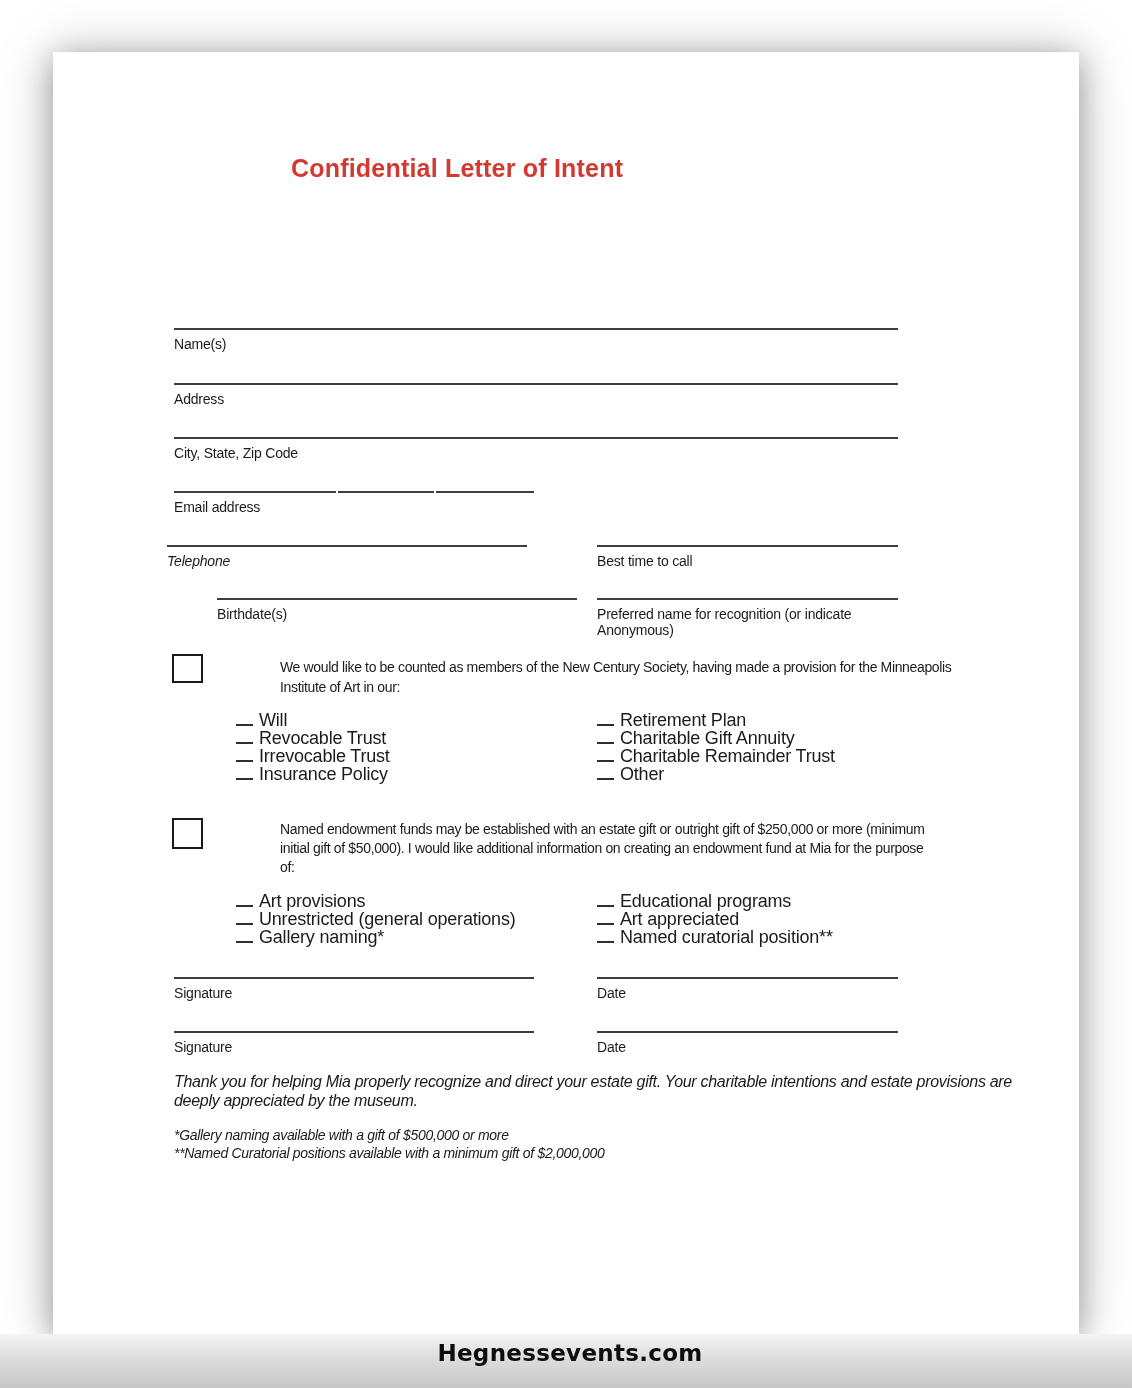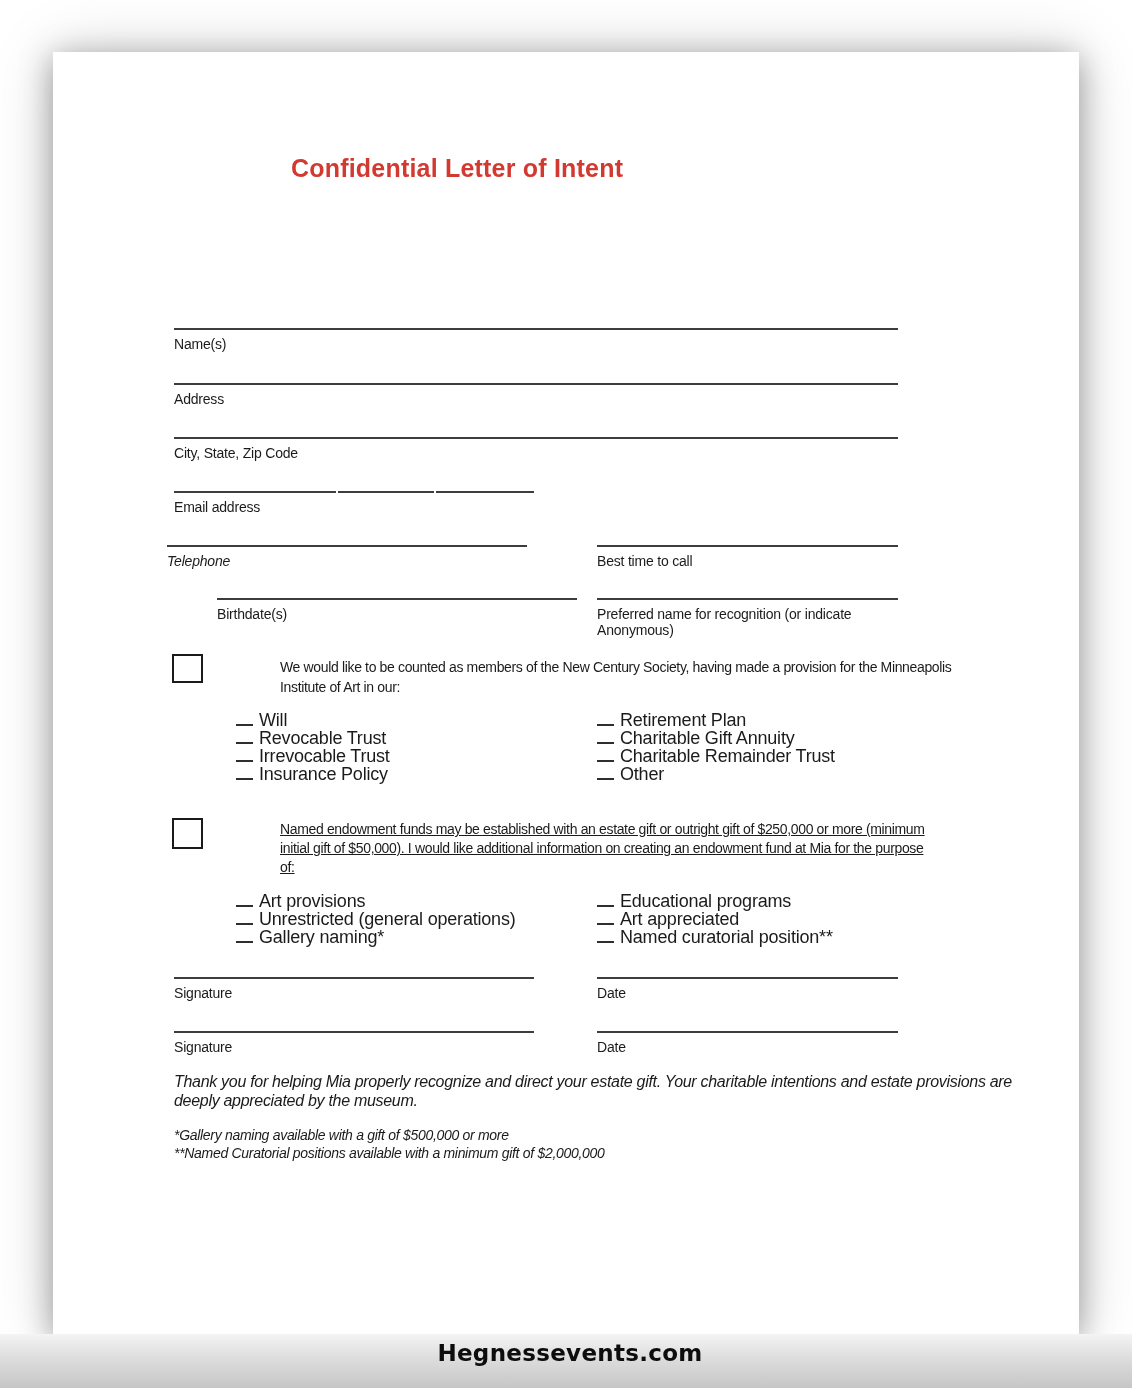--- a/index.html
+++ b/index.html
@@ -26,21 +26,21 @@
   .line { border-top:2px solid #3d3d3d; width:100%; }
   .seg-line { display:flex; column-gap:2px; }
   .seg-line span { border-top:2px solid #3d3d3d; display:block; }
   .label { margin-top:6px; font-size:14px; letter-spacing:-0.2px; color:#1b1b1b; }
   .chk {
     position:absolute; width:31px; height:29px;
     border:2.5px solid #1a1a1a; background:#fff;
   }
   .para { position:absolute; font-size:14px; letter-spacing:-0.35px;margin-left:44px; }
   .para div { line-height:20px; white-space:nowrap; }
-  .para.tight div { line-height:19px;text-decoration:underline; }
+  .para.tight div { line-height:19px; }
   .opts { position:absolute; font-size:18px; letter-spacing:-0.2px; }
   .opt { line-height:18px; white-space:nowrap; }
   .blank {
     display:inline-block; width:17px; height:11px;
     border-bottom:2px solid #2e2e2e; margin-right:6px;
   }
   .closing { position:absolute; font-size:16px; font-style:italic; letter-spacing:-0.3px; }
   .closing div { line-height:19px; white-space:nowrap; }
   .footnotes { position:absolute; font-size:14px; font-style:italic; letter-spacing:-0.3px; }
   .footnotes div { line-height:18px; white-space:nowrap; }

